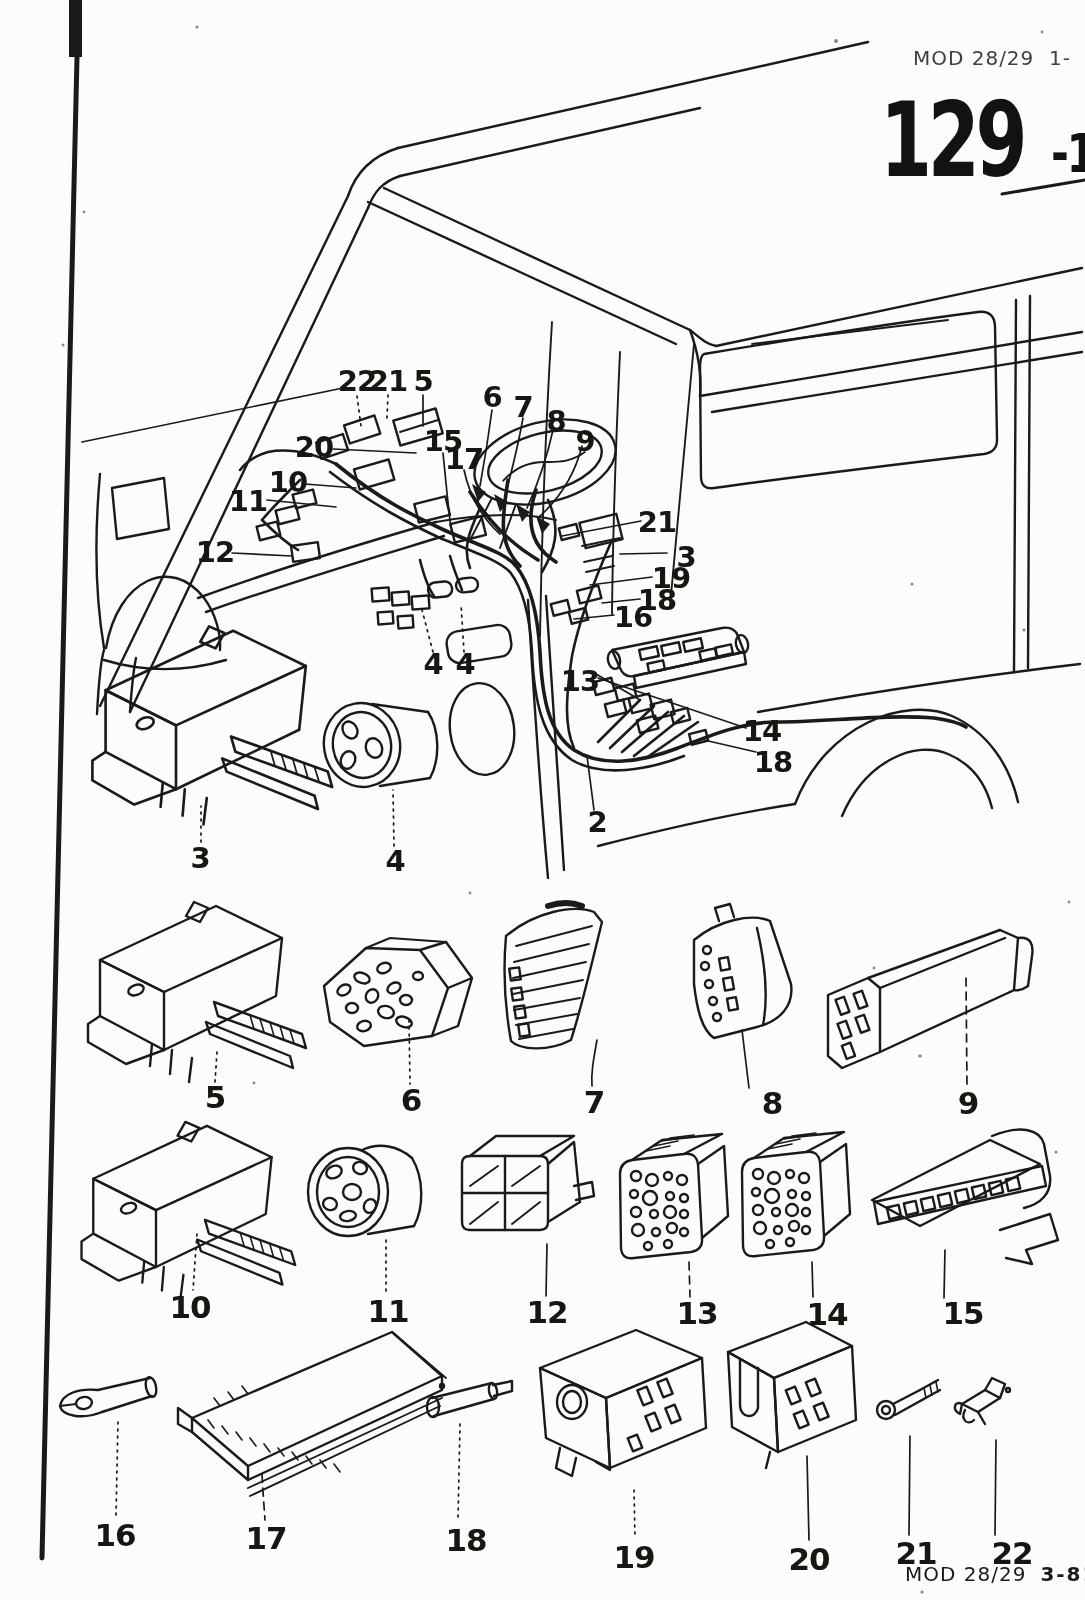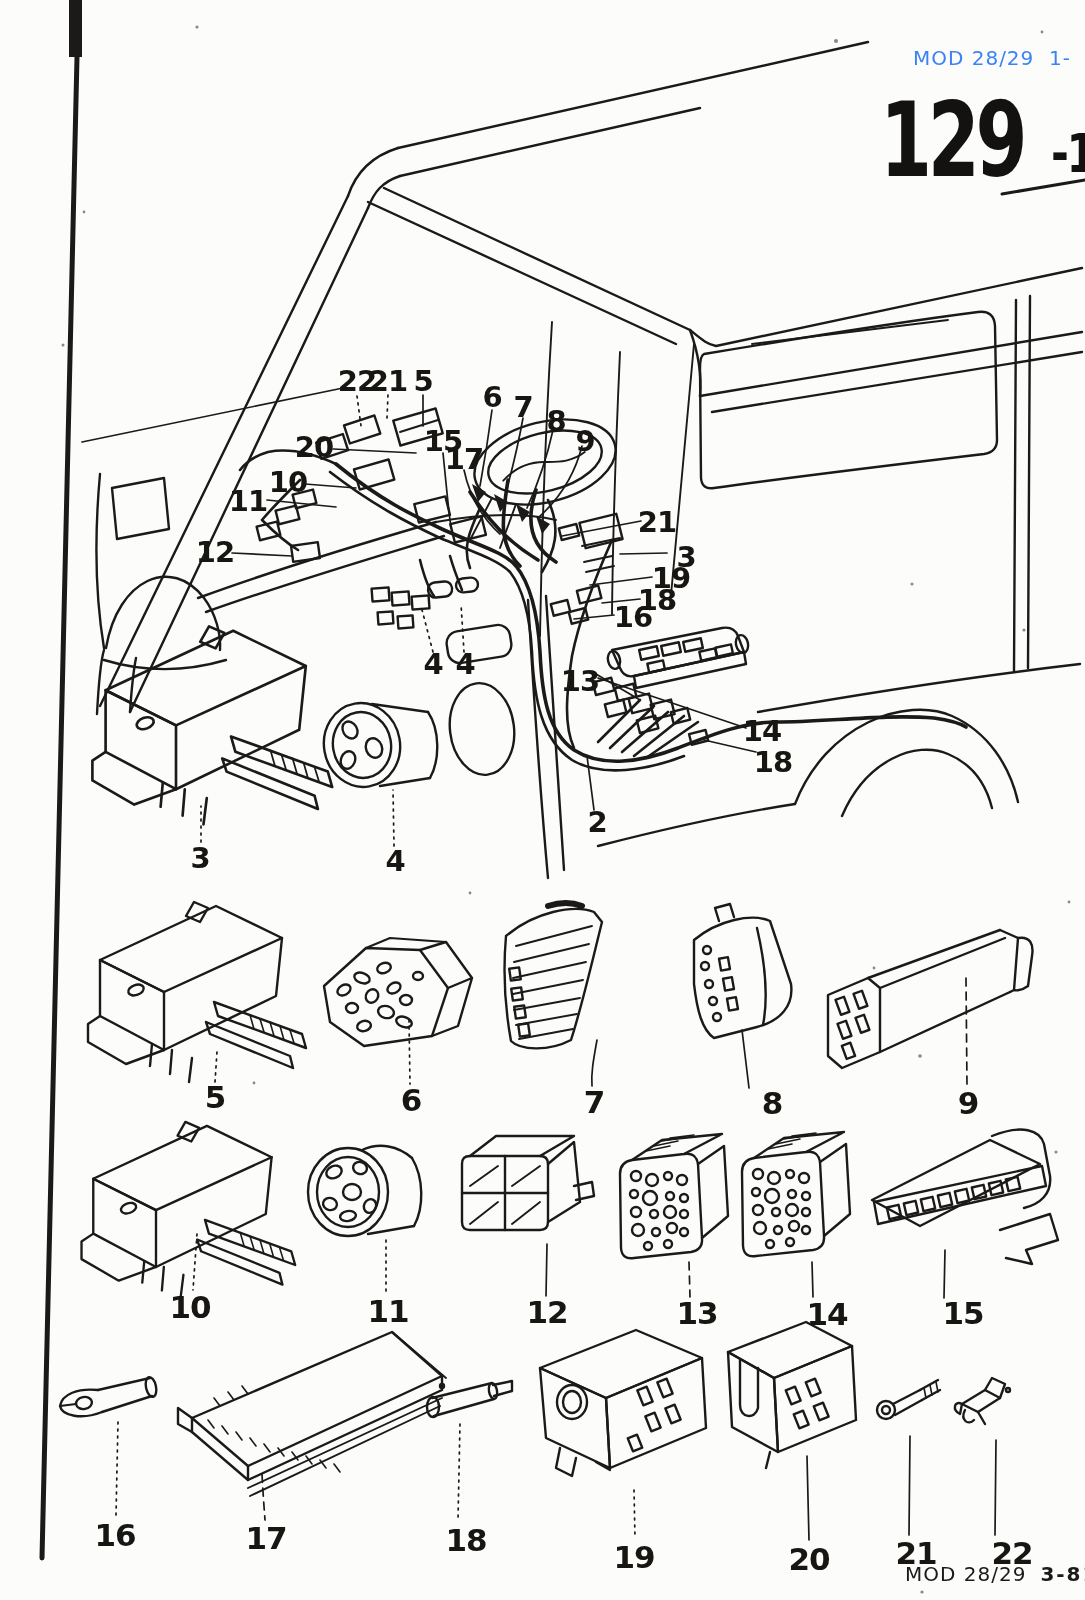--- a/index.html
+++ b/index.html
@@ -22,21 +22,21 @@
   .art .hat path{stroke-width:1.6;}
   .art .speck{fill:#2a2926;stroke:none;opacity:.55;}
   .callout{
     position:absolute;transform:translate(-50%,-50%);
     font-weight:700;font-size:29px;line-height:1;letter-spacing:-1px;
     color:#181613;white-space:nowrap;
   }
   .part-num{font-size:31px;}
   .hdr{
     position:absolute;top:46px;right:14px;
-    font-size:20px;font-weight:500;letter-spacing:1px;color:#3b82f6;
+    font-size:20px;font-weight:500;letter-spacing:1px;color:#404040;
   }
   .pgnum{
     position:absolute;left:880px;top:88px;width:210px;
     font-weight:700;color:#131210;white-space:nowrap;
   }
   .pgnum .big{
     display:inline-block;font-size:104px;letter-spacing:-6px;line-height:1;
     transform:scaleX(.72);transform-origin:left top;
   }
   .pgnum .suf{

